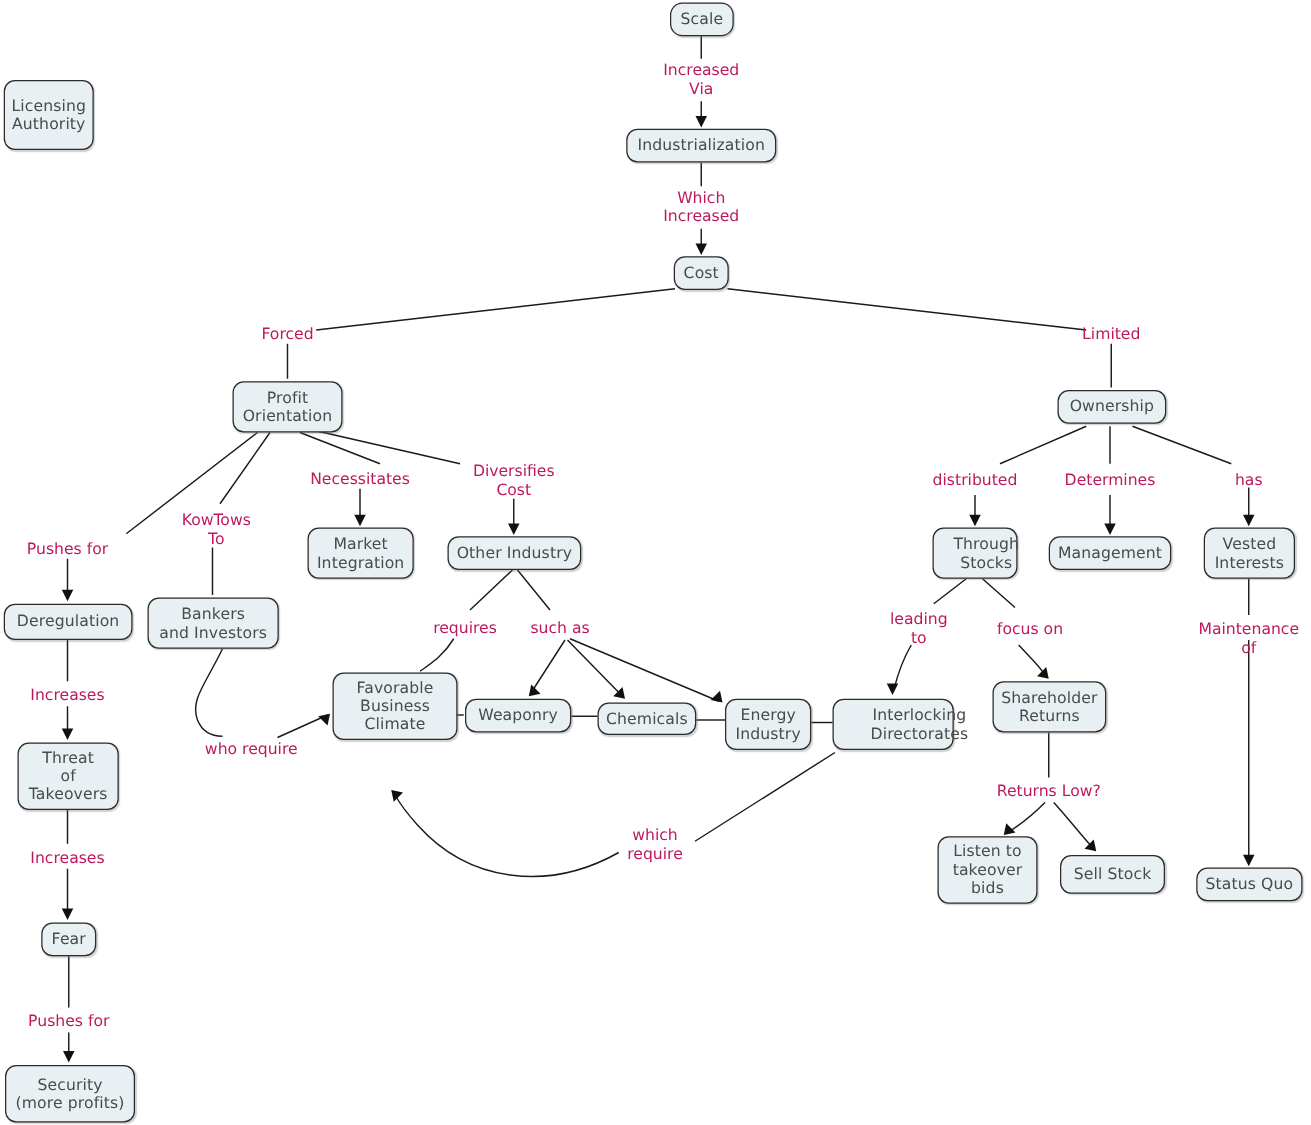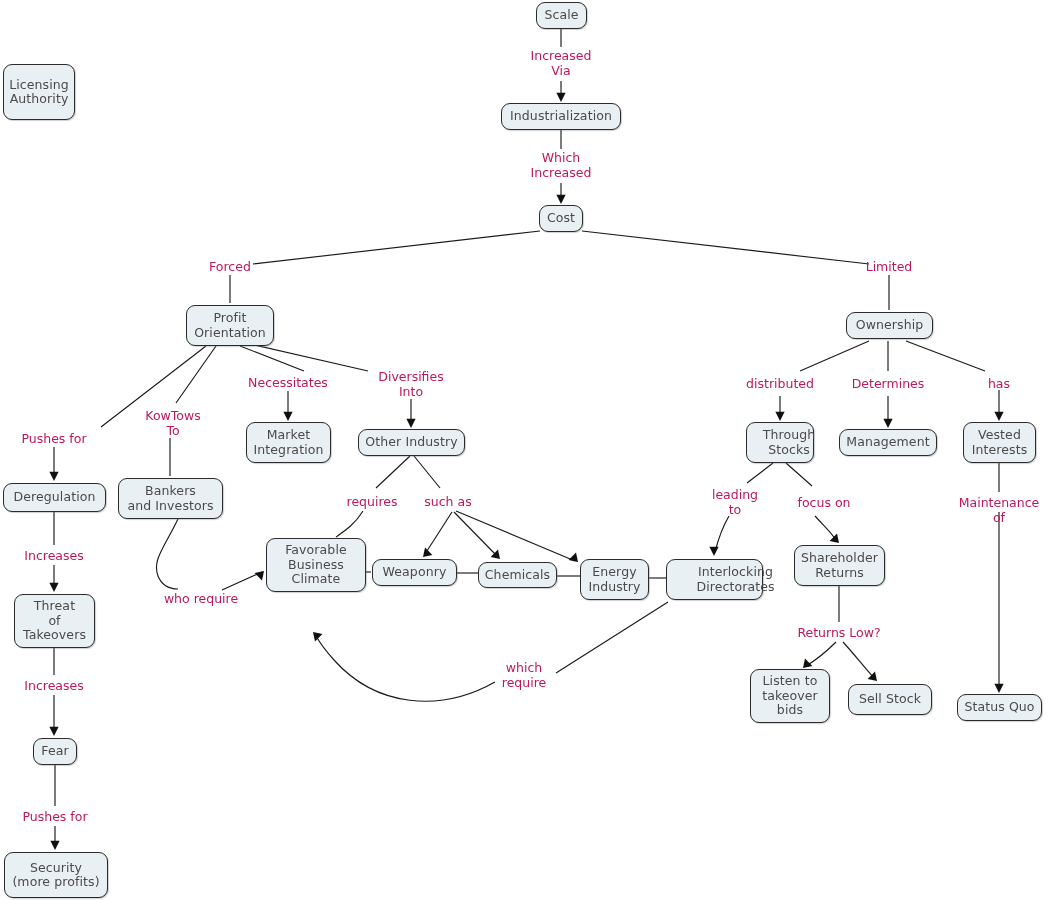--- a/index.html
+++ b/index.html
@@ -182,42 +182,42 @@
 Via</div>
       <div class="edge-label" style="left: 561px; top: 151px;">Which
 Increased</div>
       <div class="edge-label" style="left: 230px; top: 260px;">Forced</div>
       <div class="edge-label" style="left: 889px; top: 260px;">Limited</div>
       <div class="edge-label" style="left: 54px; top: 432px;">Pushes for</div>
       <div class="edge-label" style="left: 173px; top: 409px;">KowTows
 To</div>
       <div class="edge-label" style="left: 288px; top: 376px;">Necessitates</div>
       <div class="edge-label" style="left: 411px; top: 370px;">Diversifies
-Into</div>
+Cost</div>
       <div class="edge-label" style="left: 54px; top: 549px;">Increases</div>
       <div class="edge-label" style="left: 54px; top: 679px;">Increases</div>
       <div class="edge-label" style="left: 55px; top: 810px;">Pushes for</div>
       <div class="edge-label" style="left: 201px; top: 592px;">who require</div>
       <div class="edge-label" style="left: 372px; top: 495px;">requires</div>
       <div class="edge-label" style="left: 448px; top: 495px;">such as</div>
       <div class="edge-label" style="left: 524px; top: 661px;">which
 require</div>
       <div class="edge-label" style="left: 780px; top: 377px;">distributed</div>
       <div class="edge-label" style="left: 888px; top: 377px;">Determines</div>
       <div class="edge-label" style="left: 999px; top: 377px;">has</div>
       <div class="edge-label" style="left: 735px; top: 488px;">leading
 to</div>
       <div class="edge-label" style="left: 824px; top: 496px;">focus on</div>
       <div class="edge-label" style="left: 999px; top: 496px;">Maintenance of</div>
       <div class="edge-label" style="left: 839px; top: 626px;">Returns Low?</div>
     </div>
   <div id="node-layer">
       <div class="node-box" style="left: 3px; top: 64px; width: 72px; height: 56px;">Licensing
 Authority</div>
-      <div class="node-box" style="left: 536px; top: 2px; width: 51px; height: 27px;">Scale</div>
+      <div class="node-box" style="left: 536px; top: 2px; width: 51px; height: 27px; border-radius: 10px;">Scale</div>
       <div class="node-box" style="left: 501px; top: 103px; width: 120px; height: 27px;">Industrialization</div>
       <div class="node-box" style="left: 539px; top: 205px; width: 44px; height: 27px;">Cost</div>
       <div class="node-box" style="left: 186px; top: 305px; width: 88px; height: 41px;">Profit
 Orientation</div>
       <div class="node-box" style="left: 846px; top: 312px; width: 87px; height: 27px;">Ownership</div>
       <div class="node-box" style="left: 3px; top: 483px; width: 103px; height: 29px;">Deregulation</div>
       <div class="node-box" style="left: 118px; top: 478px; width: 105px; height: 41px;">Bankers
 and Investors</div>
       <div class="node-box" style="left: 246px; top: 422px; width: 85px; height: 41px;">Market
 Integration</div>

